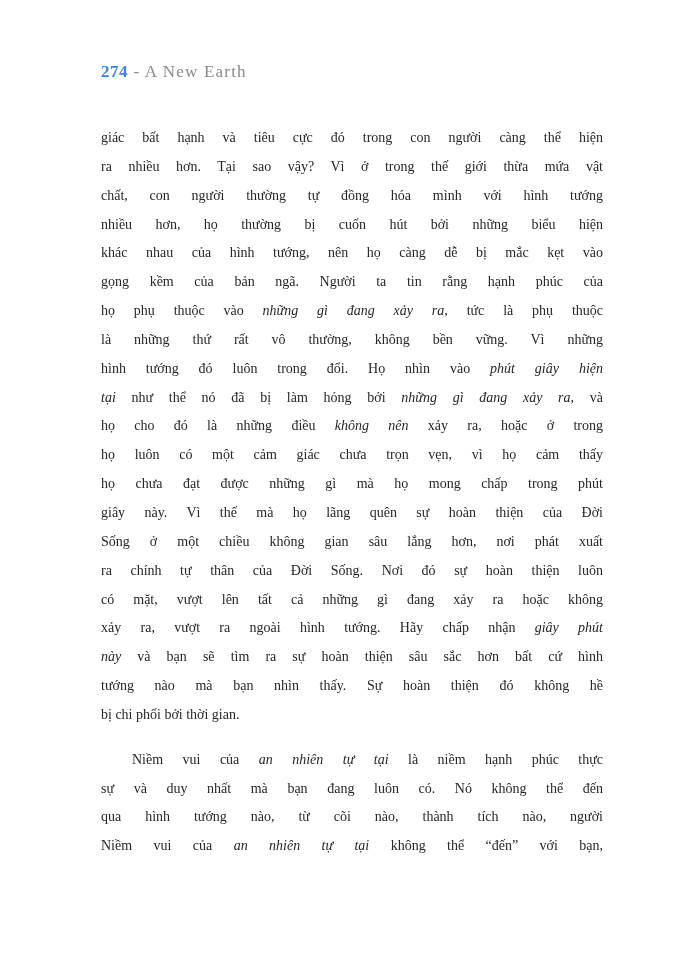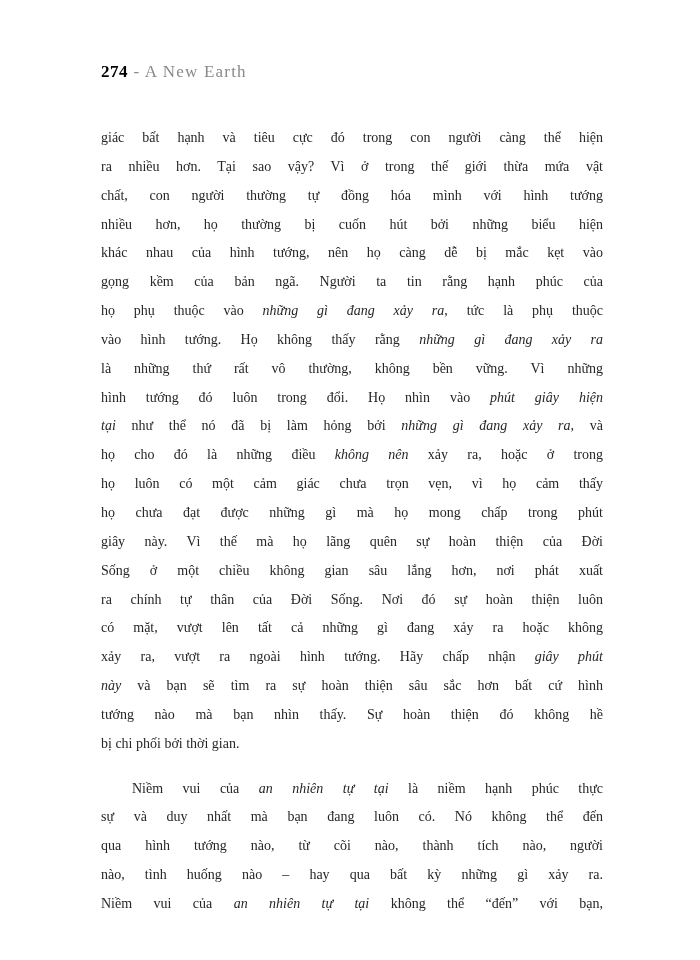--- a/index.html
+++ b/index.html
@@ -4,21 +4,21 @@
 <style>
   html, body { margin: 0; padding: 0; background: #ffffff; }
   body { width: 700px; height: 960px; position: relative; overflow: hidden; }
   .page { position: absolute; left: 0; top: 0; width: 700px; height: 960px; background: #ffffff; }
   .running-head {
     position: absolute; left: 101px; top: 62px;
     font-family: "Liberation Serif", "DejaVu Serif", serif;
     font-size: 17px; color: #8a8a8a; letter-spacing: 1.2px;
     white-space: nowrap;
   }
-  .running-head .num { color: #000000; font-weight: bold; letter-spacing: 0.5px; }
+  .running-head .num { color: #3b82f6; font-weight: bold; letter-spacing: 0.5px; }
   .body-text {
     position: absolute; left: 101px; top: 124px; width: 502px;
     font-family: "Liberation Serif", "DejaVu Serif", serif;
     font-size: 14px; color: #262626;
   }
   .line {
     height: 28.85px; line-height: 28.85px;
     text-align: justify; text-align-last: justify;
     white-space: nowrap; overflow: visible;
   }
@@ -54,23 +54,20 @@
           <span class="wrap"><span>nhiều hơn, họ thường bị cuốn hút bởi những biểu hiện</span></span>
         </div>
         <div class="line">
           <span class="wrap"><span>khác nhau của hình tướng, nên họ càng dễ bị mắc kẹt vào</span></span>
         </div>
         <div class="line">
           <span class="wrap"><span>gọng kềm của bản ngã. Người ta tin rằng hạnh phúc của</span></span>
         </div>
         <div class="line">
           <span class="wrap"><span>họ phụ thuộc vào </span><em>những gì đang xảy ra</em><span>, tức là phụ thuộc</span></span>
-        </div>
-        <div class="line">
-          <span class="wrap"><span>vào hình tướng. Họ không thấy rằng </span><em>những gì đang xảy ra</em></span>
         </div>
         <div class="line">
           <span class="wrap"><span>là những thứ rất vô thường, không bền vững. Vì những</span></span>
         </div>
         <div class="line">
           <span class="wrap"><span>hình tướng đó luôn trong đổi. Họ nhìn vào </span><em>phút giây hiện</em></span>
         </div>
         <div class="line">
           <span class="wrap"><em>tại</em><span> như thể nó đã bị làm hỏng bởi </span><em>những gì đang xảy ra,</em><span> và</span></span>
         </div>
@@ -113,20 +110,17 @@
         <div class="line indent">
           <span class="wrap"><span>Niềm vui của </span><em>an nhiên tự tại</em><span> là niềm hạnh phúc thực</span></span>
         </div>
         <div class="line">
           <span class="wrap"><span>sự và duy nhất mà bạn đang luôn có. Nó không thể đến</span></span>
         </div>
         <div class="line">
           <span class="wrap"><span>qua hình tướng nào, từ cõi nào, thành tích nào, người</span></span>
         </div>
         <div class="line">
-          <span class="wrap"><span>nào, tình huống nào – hay qua bất kỳ những gì xảy ra.</span></span>
-        </div>
-        <div class="line">
           <span class="wrap"><span>Niềm vui của </span><em>an nhiên tự tại</em><span> không thể “đến” với bạn,</span></span>
         </div>
       </div>
     </div>
 </div>
 
 </body></html>

